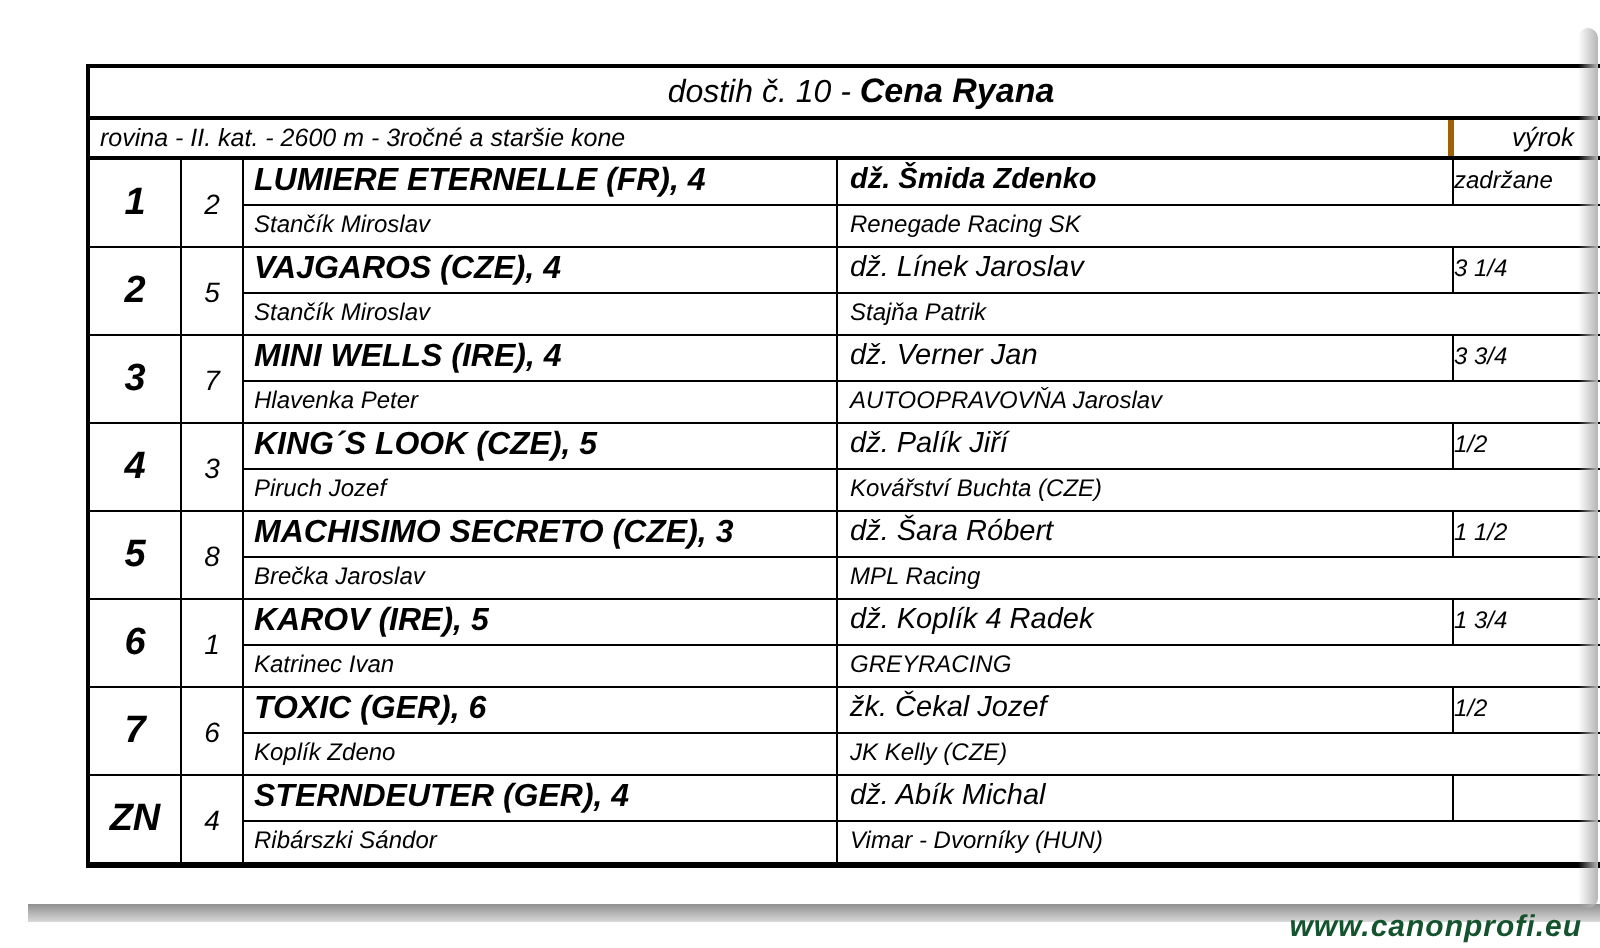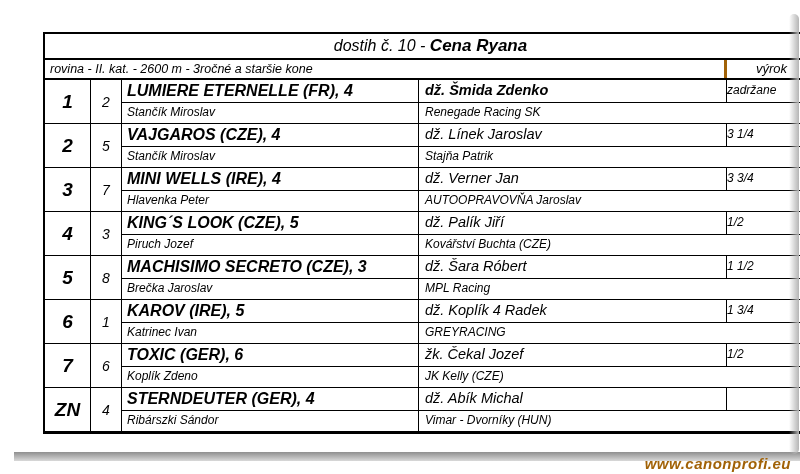--- a/index.html
+++ b/index.html
@@ -213,13 +213,13 @@
       <div class="line2">
         <div class="trainer">Ribárszki Sándor</div>
         <div class="stable">Vimar - Dvorníky (HUN)</div>
       </div>
     </div>
   </div>
 </div>
 
 <div class="bottom-shadow"></div>
 <div class="edge-shadow"></div>
-<div class="watermark" style="color: #a16207;">www.canonprofi.eu</div>
+<div class="watermark" style="color: #14532d;">www.canonprofi.eu</div>
 
 </body></html>

